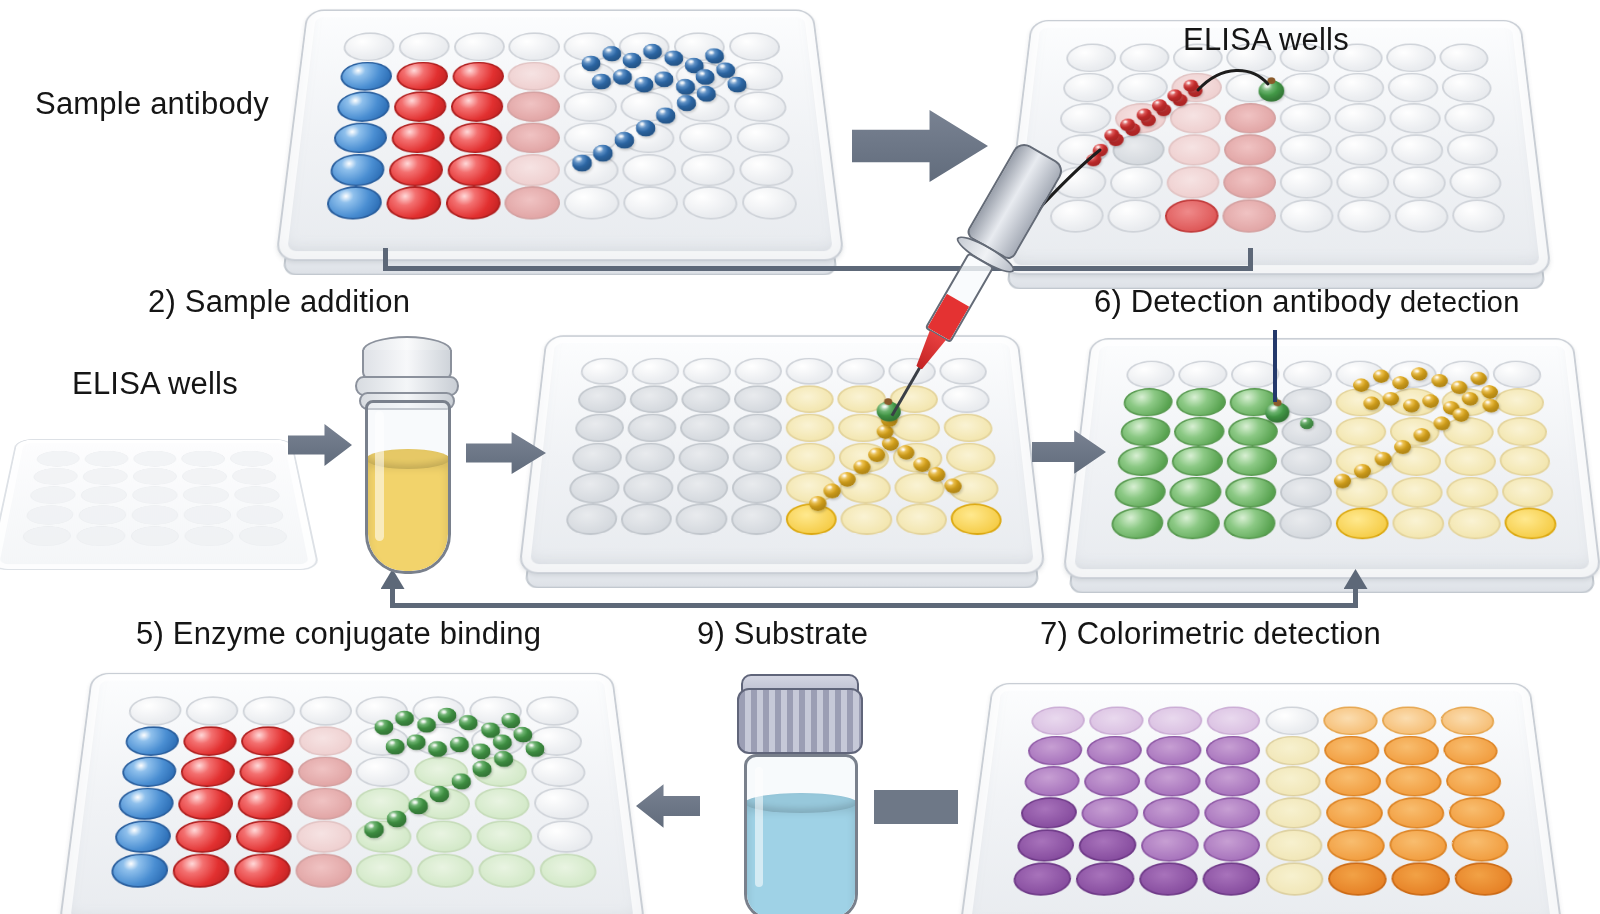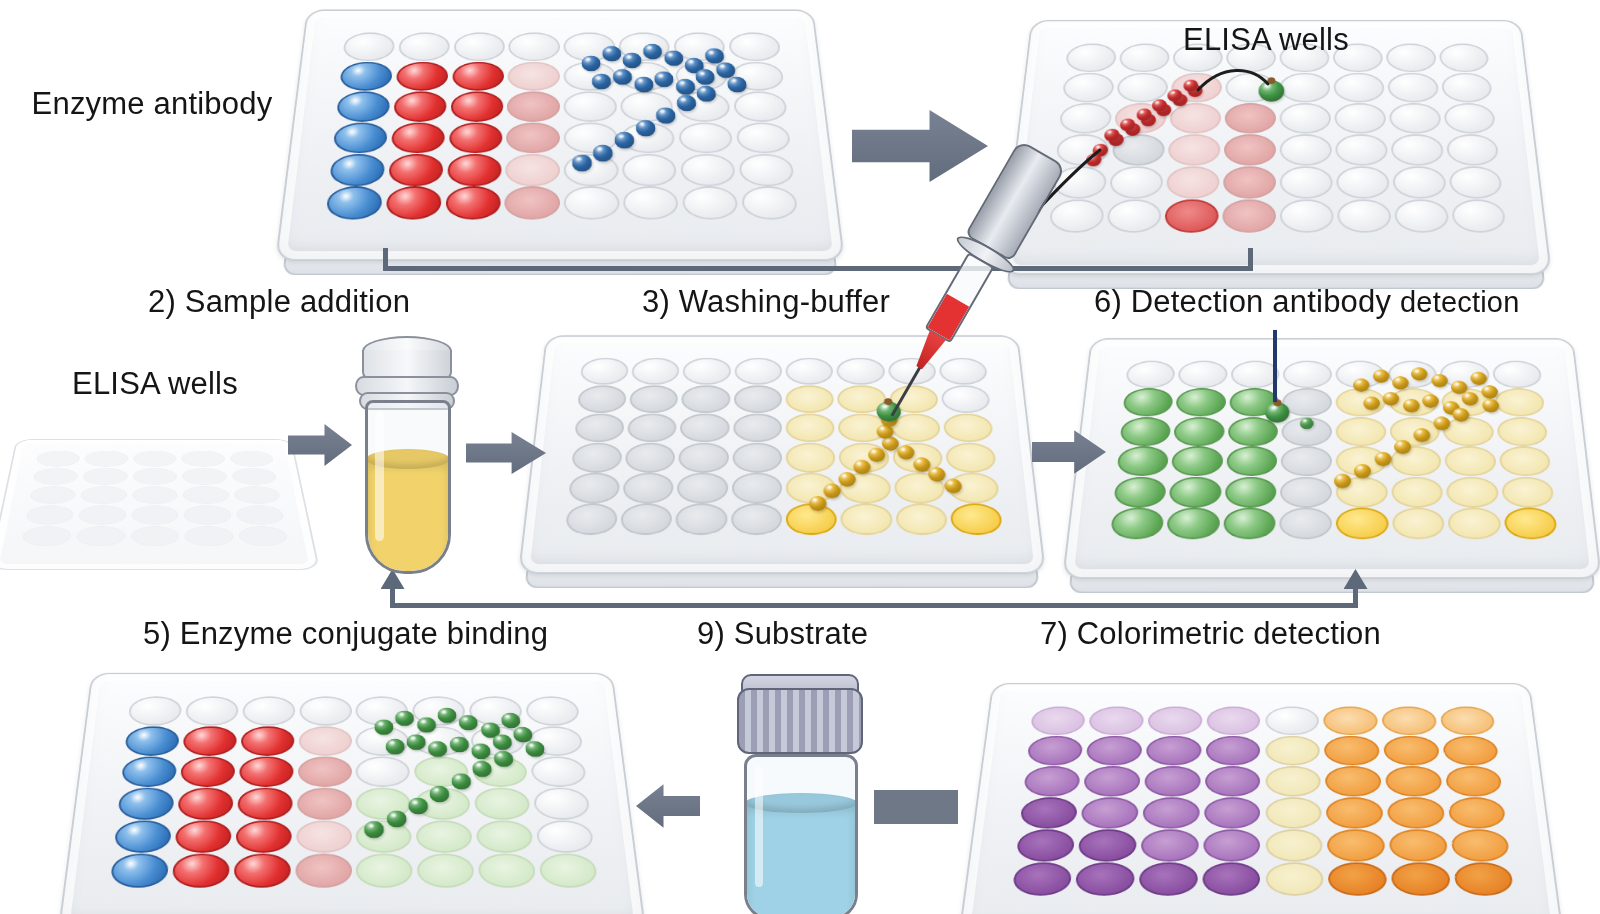--- a/index.html
+++ b/index.html
@@ -589,26 +589,25 @@
     <div class="vial-cap-top" style="left:13px;top:4px;width:114px;height:20px"></div>
     <div class="vial-cap" style="left:9px;top:18px;width:122px;height:62px"></div>
     <div class="glass" style="left:16px;top:84px;width:108px;height:160px;border-radius:12px 12px 26px 26px;background:rgba(240,246,250,.5)">
       <div class="liquid" style="height: 114px; background: rgb(159, 210, 230);"></div>
       <div class="surface" style="top: 36px; background: rgb(159, 210, 230);"></div>
       <div class="shine" style="left:8px;top:10px;width:8px;height:120px"></div>
     </div>
   </div>
 
   <div class="lbl two-line" style="left:14px;top:82px;width:276px">
-    <div>Enzyme antibody</div>
+    <div>Sample antibody</div>
   </div>
   <div class="lbl" style="left:1183px;top:22px">ELISA wells</div>
   <div class="lbl" style="left:148px;top:284px">2) Sample addition</div>
-  <div class="lbl" style="left:642px;top:284px">3) Washing-buffer</div>
   <div class="lbl" style="left:1094px;top:284px">
     <span>6) Detection antibody</span>
     <span class="suffix">detection</span>
   </div>
   <div class="lbl" style="left:72px;top:366px">ELISA wells</div>
-  <div class="lbl" style="left:143px;top:616px">5) Enzyme conjugate binding</div>
+  <div class="lbl" style="left:136px;top:616px">5) Enzyme conjugate binding</div>
   <div class="lbl" style="left:697px;top:616px">9) Substrate</div>
   <div class="lbl" style="left:1040px;top:616px">7) Colorimetric detection</div>
 </div>
 
 </body></html>

